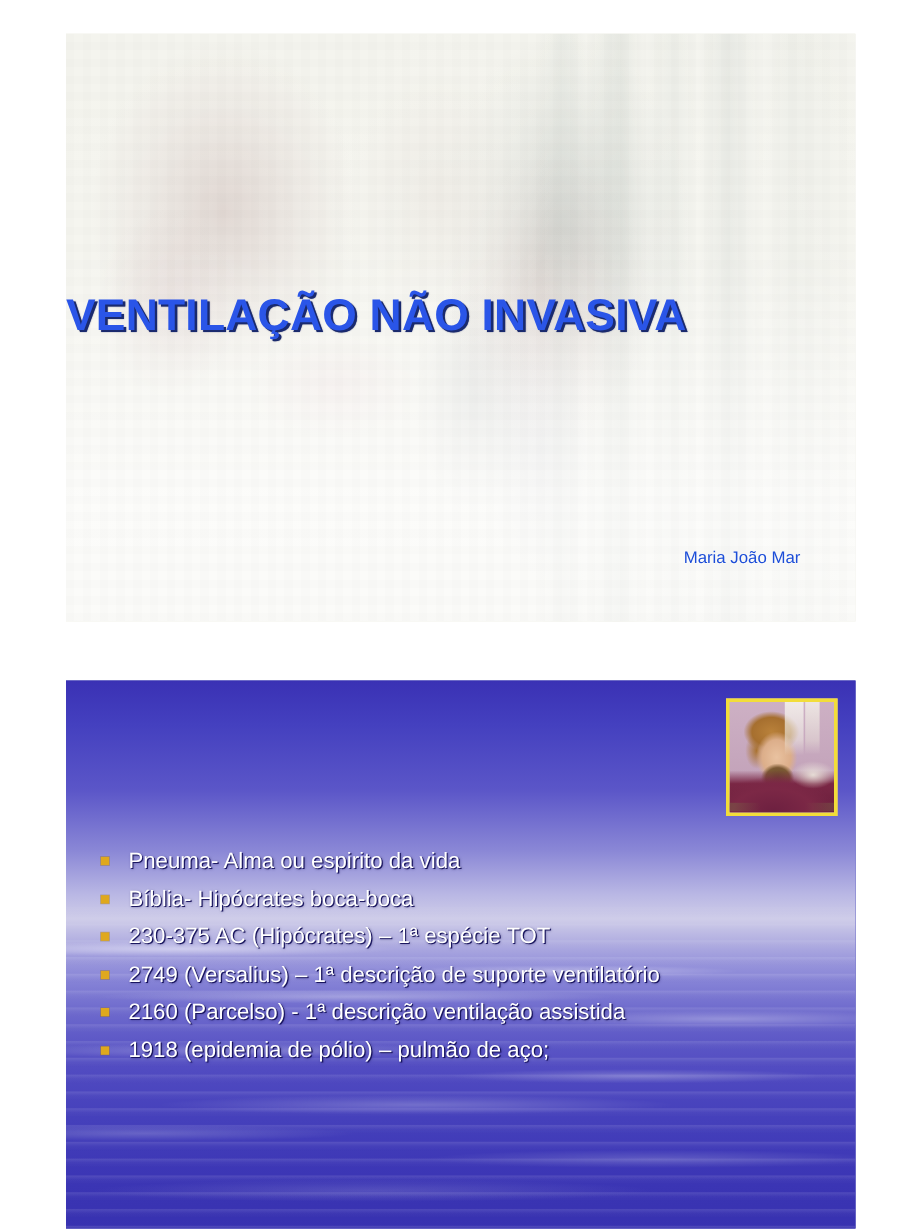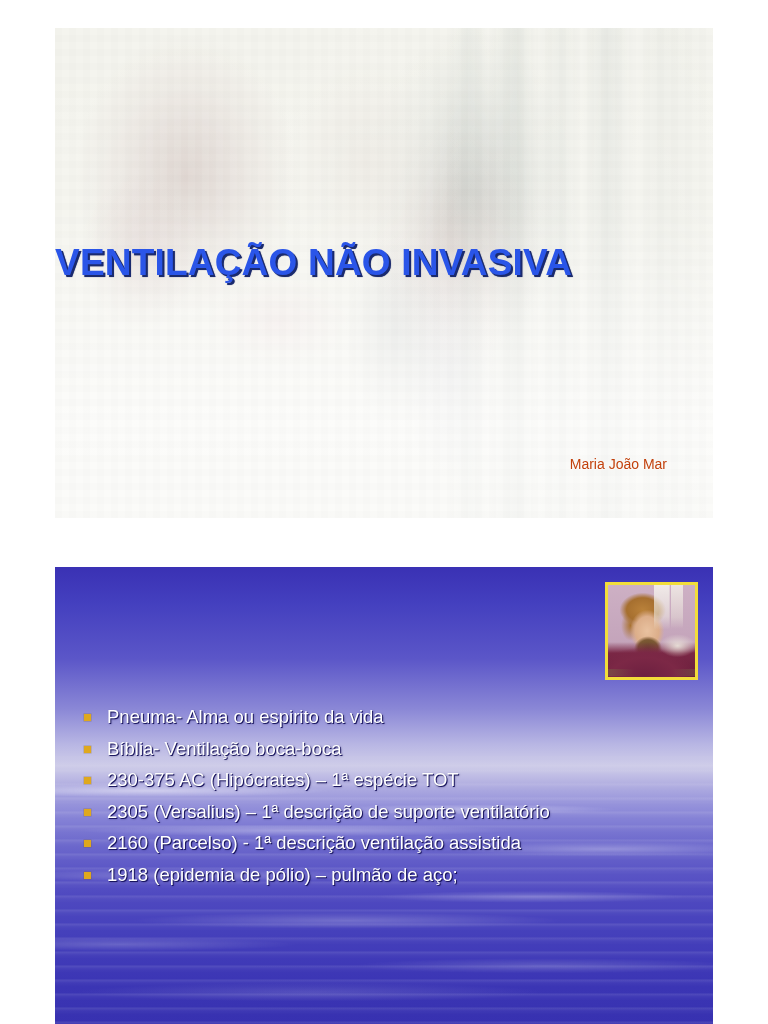--- a/index.html
+++ b/index.html
@@ -102,21 +102,21 @@
     text-shadow: 2px 2px 0 #1a2a6e, 2px 2px 1px rgba(16,26,80,.75);
     white-space: nowrap;
   }
 
   .author-text {
     position: absolute;
     right: 46px;
     top: 428px;
     font-size: 14px;
     font-weight: normal;
-    color: #c2410c;
+    color: #1d4ed8;
     text-shadow: 0 1px 0 rgba(255,255,255,.55);
     white-space: nowrap;
   }
 
   
   .slide-content {
     position: absolute;
     left: 55px;
     top: 567px;
     width: 658px;
@@ -281,29 +281,29 @@
     <div class="portrait-caption"></div>
   </div>
 
   <div class="bullets">
     <div class="bullet-row">
       <span class="bullet-mark"></span>
       <span class="bullet-label">Pneuma- Alma ou espirito da vida</span>
     </div>
     <div class="bullet-row">
       <span class="bullet-mark"></span>
-      <span class="bullet-label">Bíblia- Ventilação boca-boca</span>
+      <span class="bullet-label">Bíblia- Hipócrates boca-boca</span>
     </div>
     <div class="bullet-row">
       <span class="bullet-mark"></span>
       <span class="bullet-label">230-375 AC (Hipócrates) – 1ª espécie TOT</span>
     </div>
     <div class="bullet-row">
       <span class="bullet-mark"></span>
-      <span class="bullet-label">2305 (Versalius) – 1ª descrição de suporte ventilatório</span>
+      <span class="bullet-label">2749 (Versalius) – 1ª descrição de suporte ventilatório</span>
     </div>
     <div class="bullet-row">
       <span class="bullet-mark"></span>
       <span class="bullet-label">2160 (Parcelso) - 1ª descrição ventilação assistida</span>
     </div>
     <div class="bullet-row">
       <span class="bullet-mark"></span>
       <span class="bullet-label">1918 (epidemia de pólio) – pulmão de aço;</span>
     </div>
   </div>

